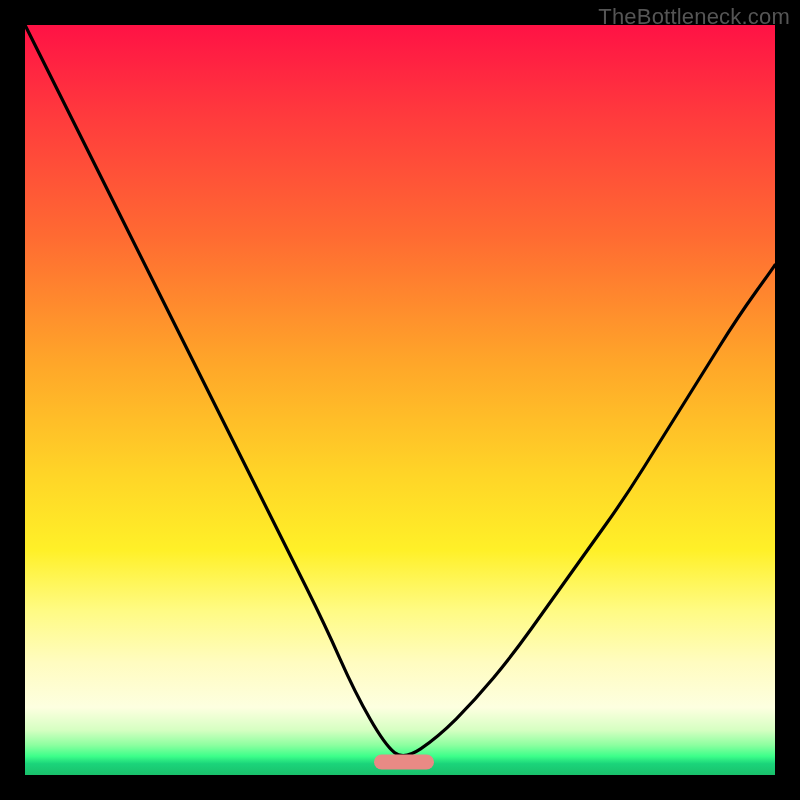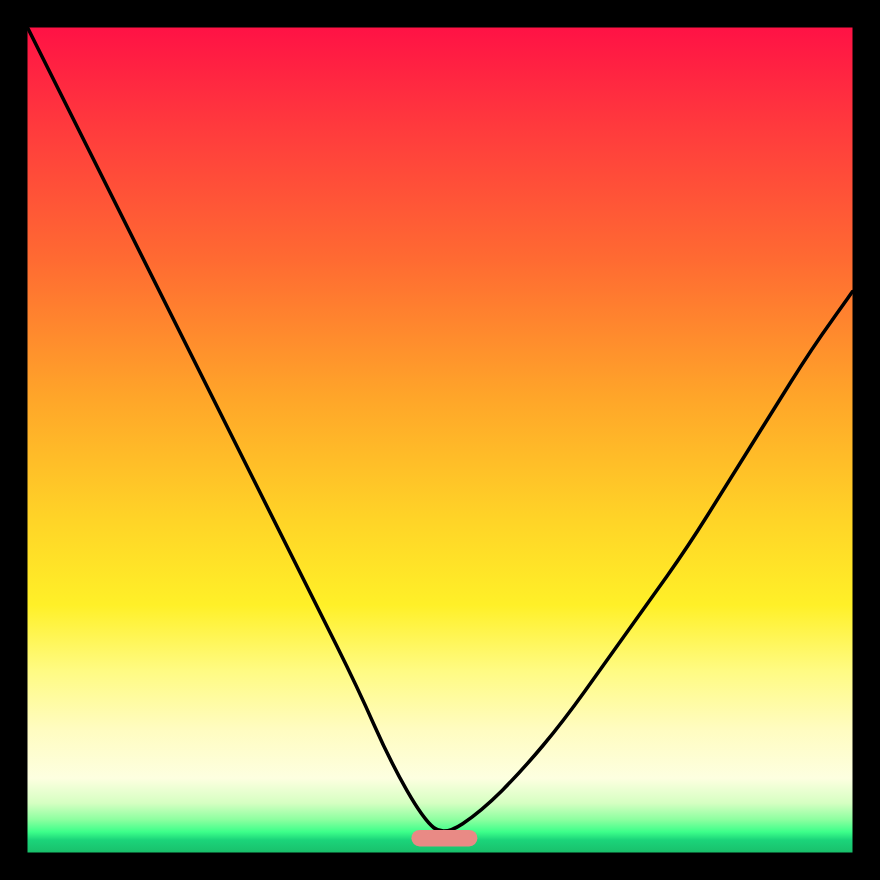--- a/index.html
+++ b/index.html
@@ -67,20 +67,21 @@
     border-radius: 8px;
     background: #e98a85;
     transform: translate(-50%, -50%);
   }
 </style>
 </head>
 <body>
 
 <div class="frame">
 
+  <div class="watermark">TheBottleneck.com</div>
 
   <div class="plot-area">
 
     <svg class="curve" viewBox="0 0 750 750" preserveAspectRatio="none">
       <path id="curve-path" fill="none" stroke="#000" stroke-width="3.2" stroke-linecap="round" stroke-linejoin="round" d="M 0.0 0.0 Q 37.5 75.0 56.3 112.5 Q 75.0 150.0 93.8 187.5 Q 112.5 225.0 131.3 262.5 Q 150.0 300.0 168.8 337.5 Q 187.5 375.0 206.3 412.5 Q 225.0 450.0 243.8 487.5 Q 262.5 525.0 281.3 562.5 Q 300.0 600.0 315.0 633.8 Q 330.0 667.5 345.0 693.8 Q 360.0 720.0 369.4 727.5 Q 378.8 735.0 395.6 723.8 Q 412.5 712.5 431.3 693.8 Q 450.0 675.0 468.8 652.5 Q 487.5 630.0 506.3 603.8 Q 525.0 577.5 543.8 551.3 Q 562.5 525.0 581.3 498.8 Q 600.0 472.5 618.8 442.5 Q 637.5 412.5 656.3 382.5 Q 675.0 352.5 693.8 322.5 Q 712.5 292.5 731.3 266.3 T 750.0 240.0"></path>
     </svg>
 
     <div id="minmarker" class="minpoint" style="left: 378.75px; top: 737.25px;"></div>
 
   </div>

